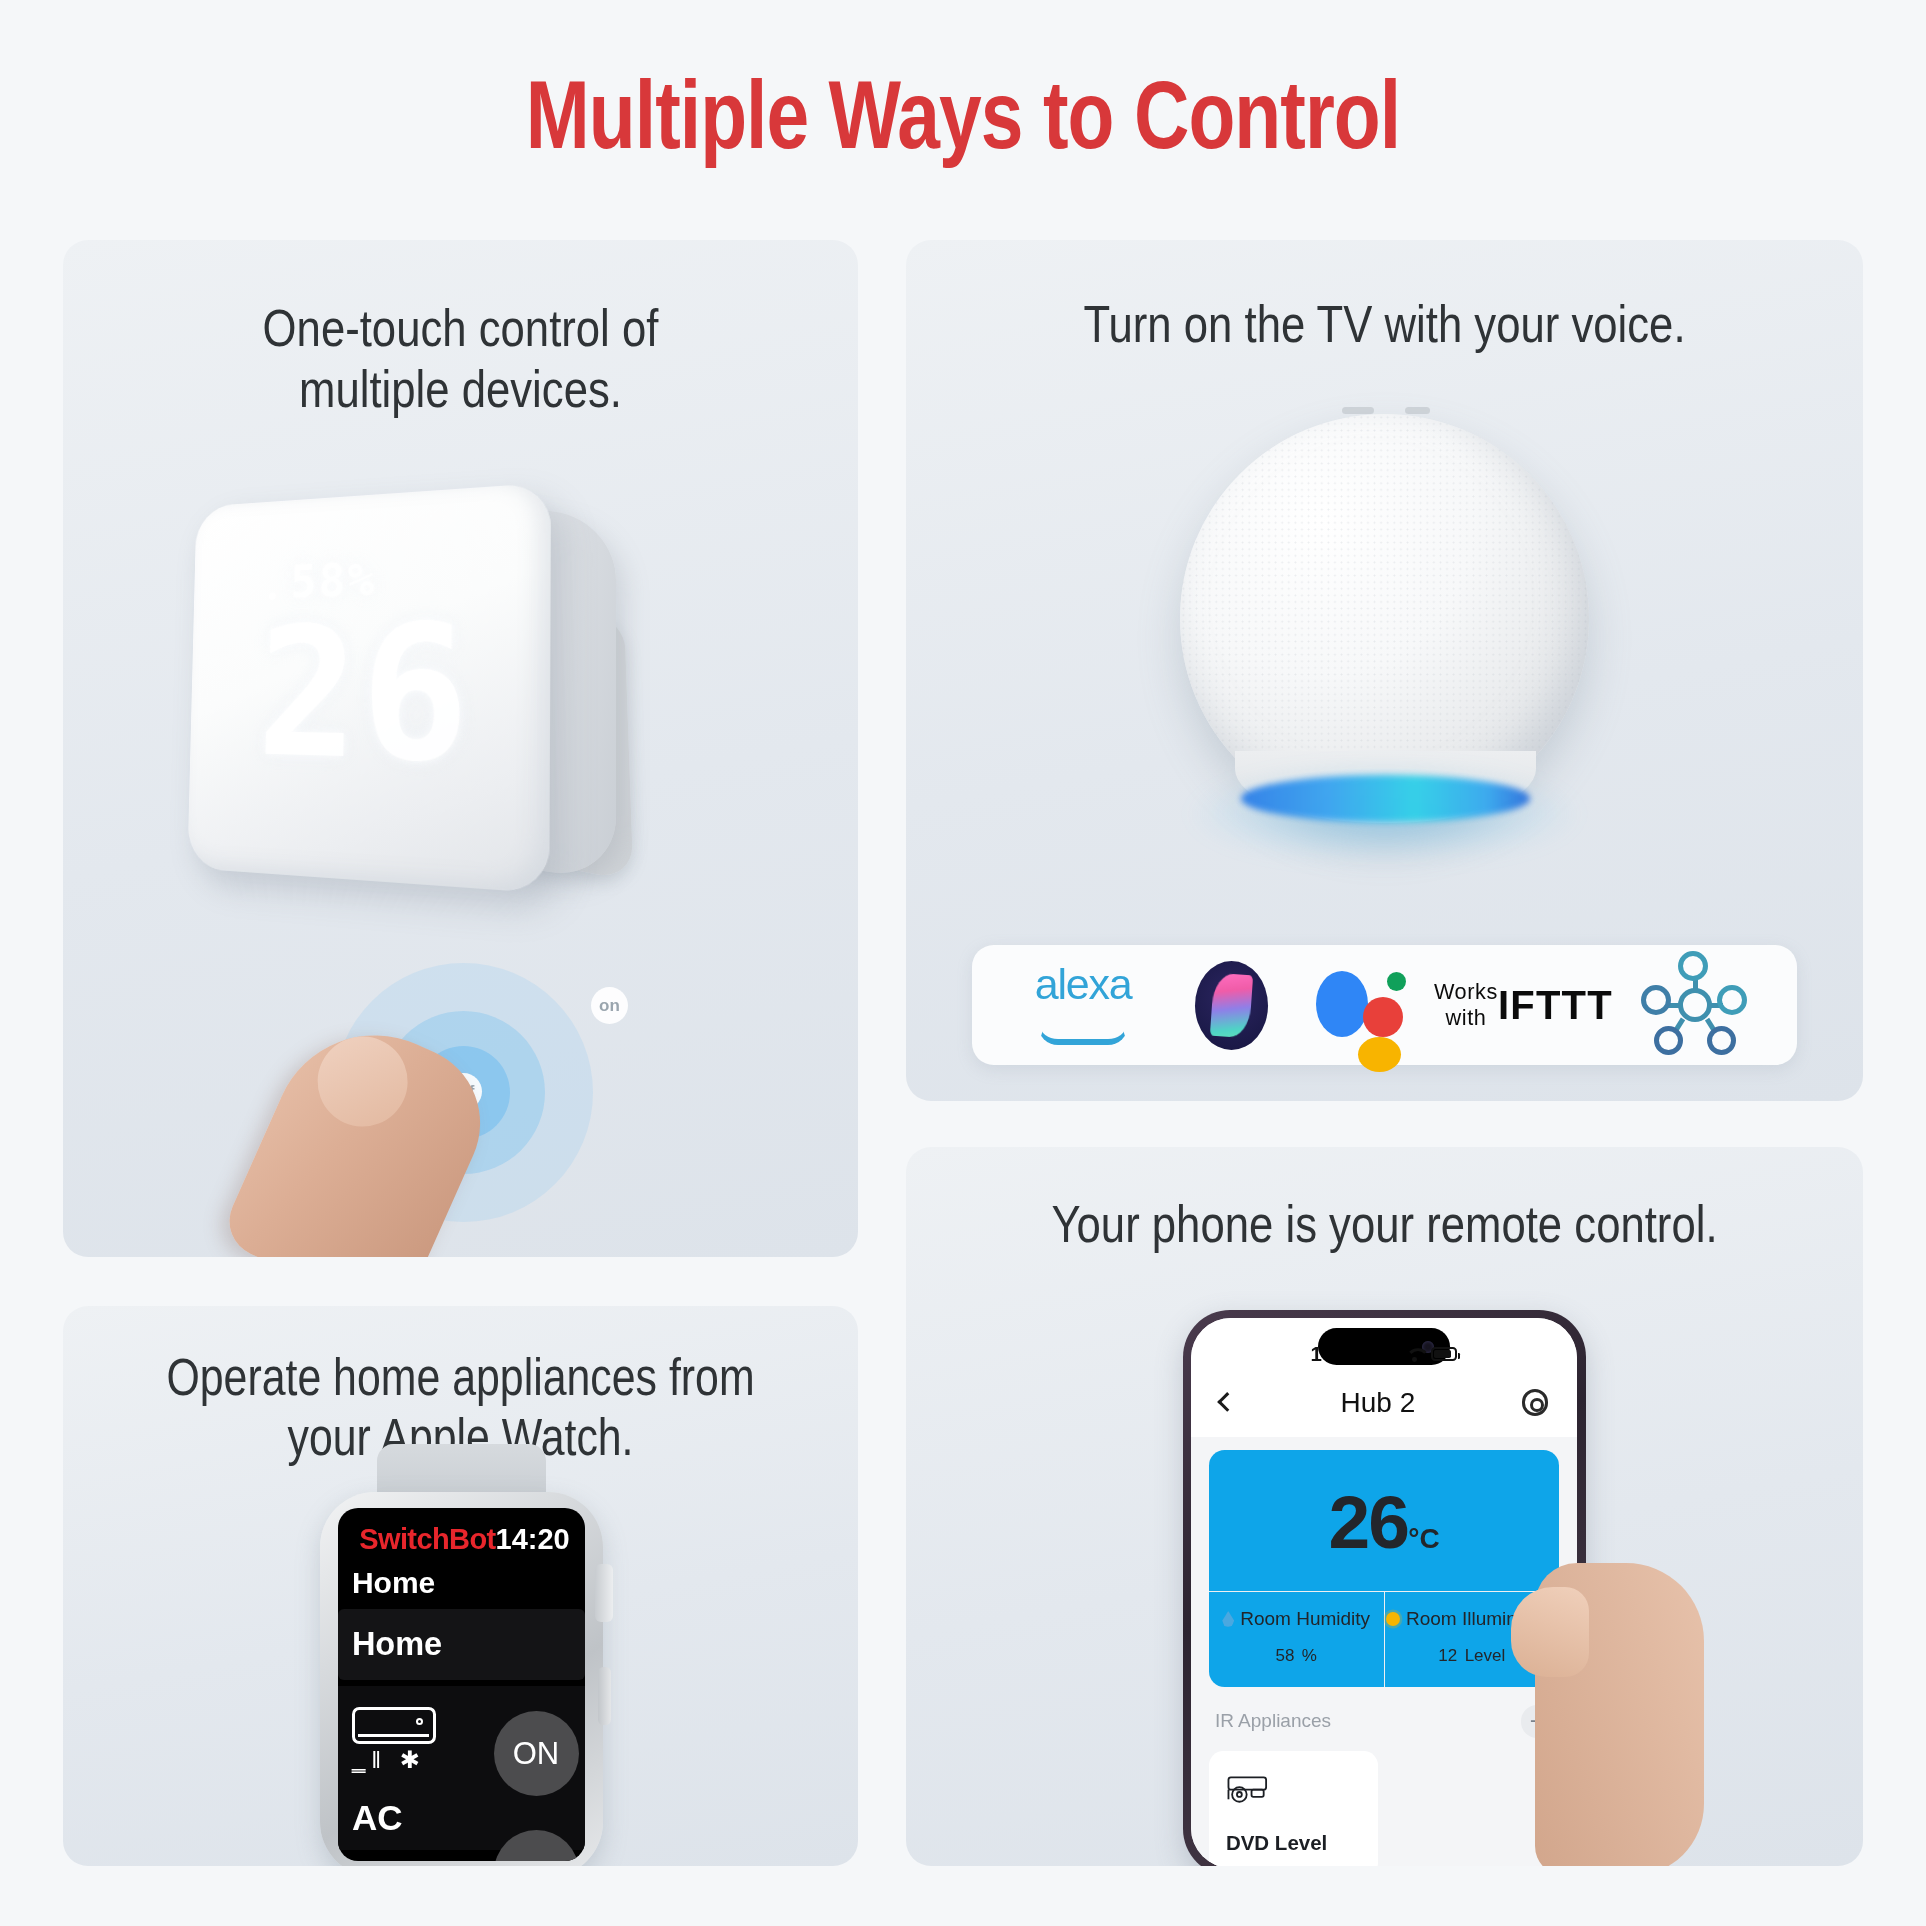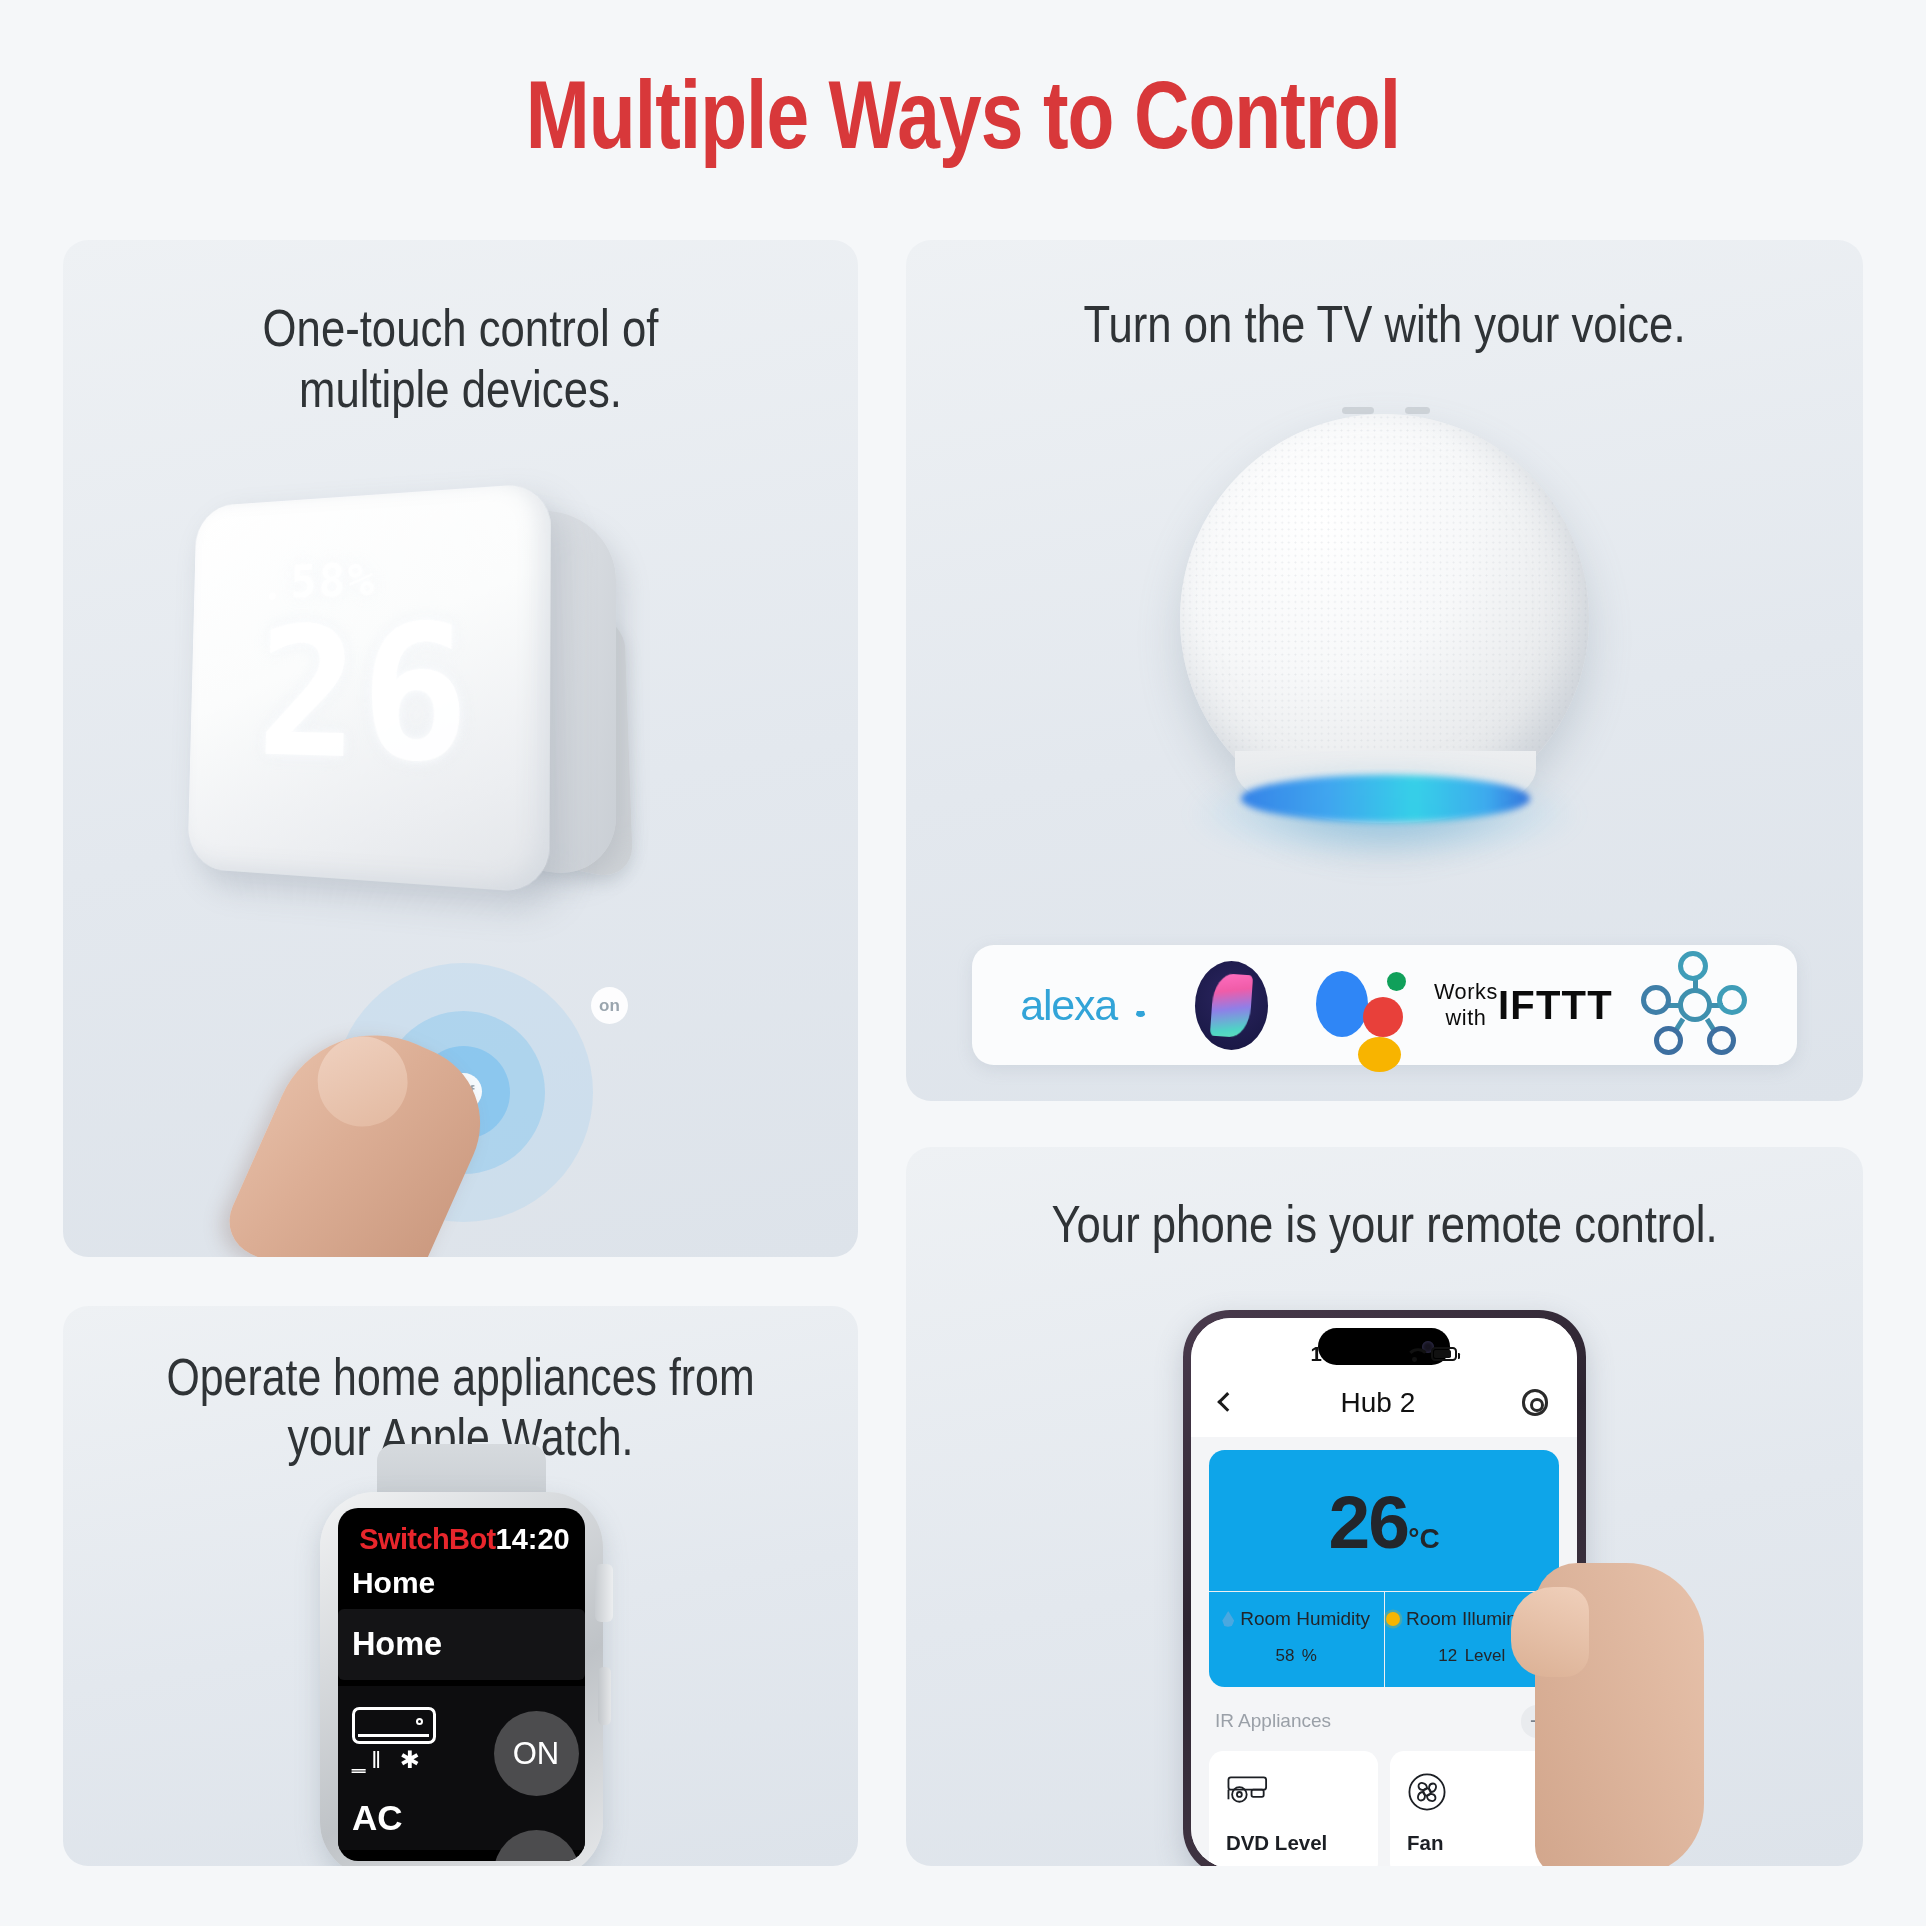--- a/index.html
+++ b/index.html
@@ -168,21 +168,21 @@
   .echo-top-btn.b2{ left:calc(50% + 20.5px); width:25px; }
 
   .logo-bar{
     position:absolute; left:66px; bottom:36px; width:825px; height:120px;
     background:#fbfcfd; border-radius:21.7px;
     box-shadow:0 4.8px 15.6px rgba(140,152,166,.18);
     display:flex; align-items:center; justify-content:space-around; padding:0 24px;
   }
   .logo{ display:flex; align-items:center; justify-content:center; }
 
-  .alexa-wrap{ width:126px; display:flex; align-items:center;gap:18px; }
+  .alexa-wrap{ width:126px; display:flex; flex-direction:column; align-items:center;gap:18px; }
   .alexa-word{ font-size:43px; color:#32a4d8; font-weight:300; letter-spacing:-1.2px; line-height:.9; }
   .alexa-smile{ width:90px; height:20.5px; margin-top:3.6px;
     border-bottom:6.6px solid #32a4d8; border-radius:0 0 48px 48px;
     border-left:2.4px solid transparent; border-right:2.4px solid transparent; }
 
   .siri{
     width:73px; height:89px; border-radius:50%;
     background:radial-gradient(circle at 50% 40%, #2b2560 0%, #1d1b4b 65%, #171540 100%);
     display:flex; align-items:center; justify-content:center;
   }
@@ -593,33 +593,20 @@
                     <rect x="4" y="4" width="62" height="20" rx="4"></rect>
                     <circle cx="22" cy="32" r="12"></circle>
                     <circle cx="22" cy="32" r="4"></circle>
                     <rect x="42" y="24" width="20" height="12" rx="3"></rect>
                     <path d="M4 24 v16"></path>
                   </svg>
               </div>
               <div class="ir-label">DVD Level</div>
             </div>
 
-            <div class="ir-cell">
-              <div class="ir-icon">
-                <svg width="40" height="40" viewBox="0 0 66 66">
-                    <circle cx="33" cy="33" r="29"></circle>
-                    <circle cx="33" cy="33" r="6"></circle>
-                    <path d="M33 27c0-10 -14-12 -14-4s10 8 14 4z"></path>
-                    <path d="M39 33c10 0 12-14 4-14s-8 10 -4 14z"></path>
-                    <path d="M33 39c0 10 14 12 14 4s-10-8 -14-4z"></path>
-                    <path d="M27 33c-10 0 -12 14 -4 14s8-10 4-14z"></path>
-                  </svg>
-              </div>
-              <div class="ir-label">Fan</div>
-            </div>
 
           </div>
         </div>
 
       </div>
     </div>
 
     <div class="hand-r"></div>
   </div>
 </div>

